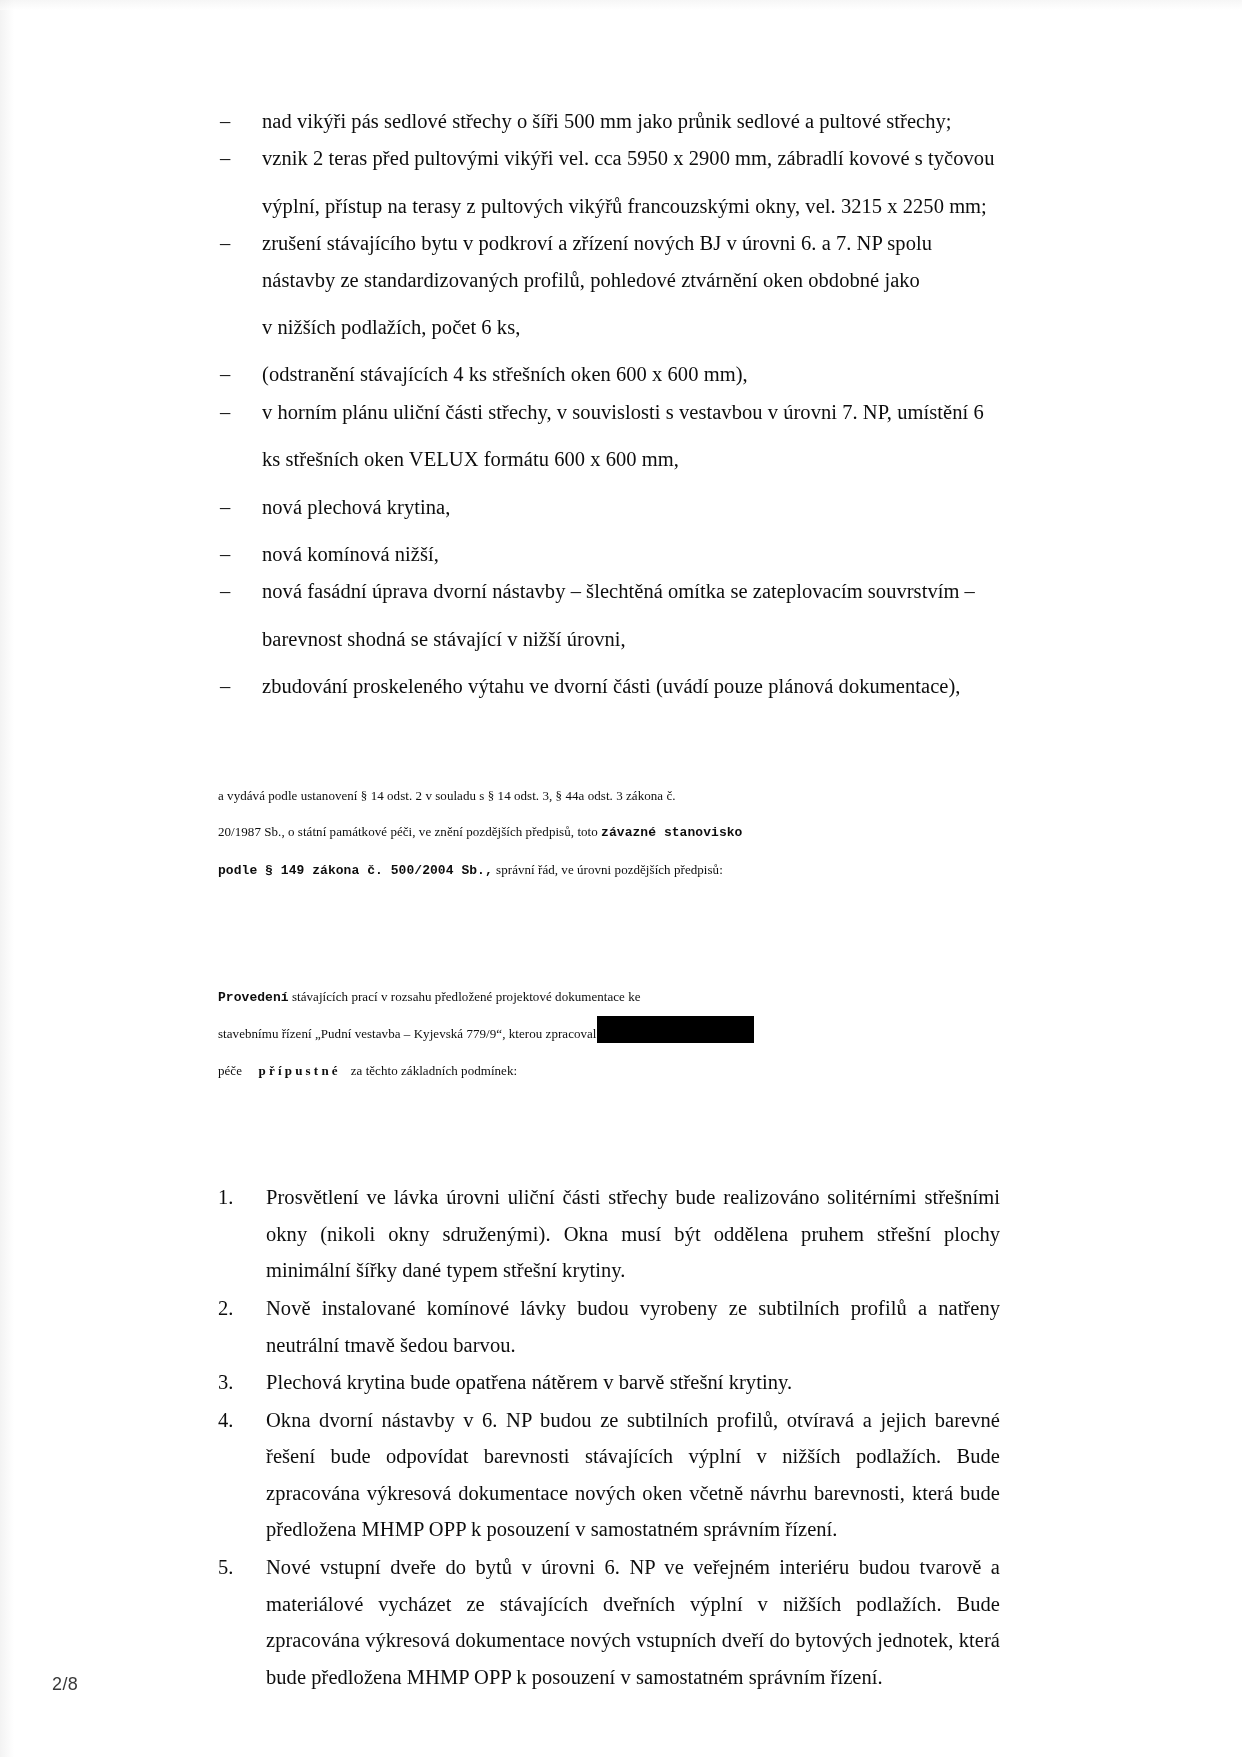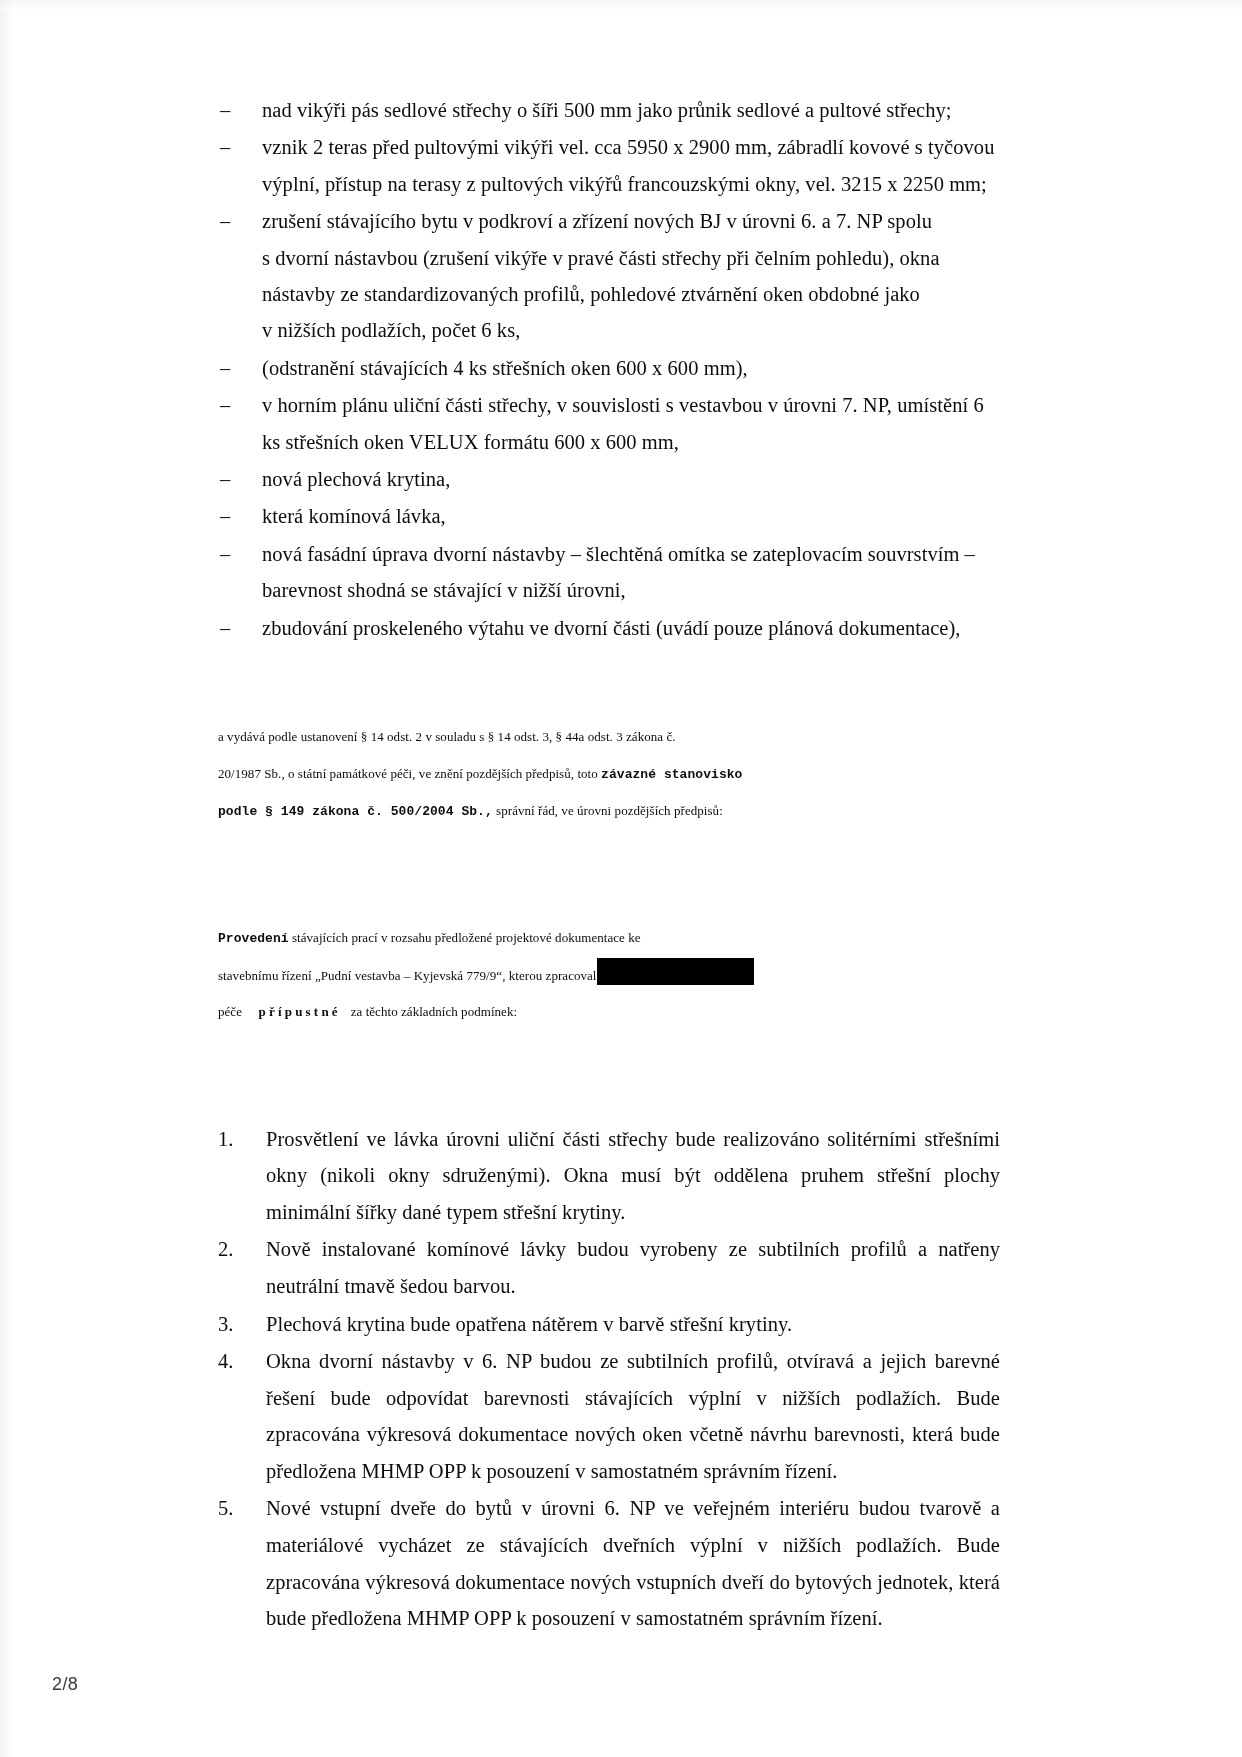--- a/index.html
+++ b/index.html
@@ -61,21 +61,21 @@
     position: absolute;
     left: 2px;
     top: 0;
     font-size: 20.5px;
     line-height: 36.4px;
   }
   ul.dash-list > li .txt {
     display: block;
   }
   
-  .nojust { text-align: left; }
+  .nojust { text-align: left; margin-top: 11px; }
 
   
   p.para {
     margin: 0;
     font-size: 13px;
     line-height: 36.4px;
     text-align: justify;
     text-justify: inter-word;
     letter-spacing: .05px;
   }
@@ -154,21 +154,20 @@
 
       <li>
         <span class="dash">–</span>
         <span class="txt">vznik 2 teras před pultovými vikýři vel. cca 5950 x 2900 mm, zábradlí kovové s tyčovou</span>
         <span class="txt nojust">výplní, přístup na terasy z pultových vikýřů francouzskými okny, vel. 3215 x 2250 mm;</span>
       </li>
 
       <li>
         <span class="dash">–</span>
         <span class="txt">zrušení stávajícího bytu v podkroví a zřízení nových BJ v úrovni 6. a 7. NP spolu</span>
-        <span class="txt">s dvorní nástavbou (zrušení vikýře v pravé části střechy při čelním pohledu), okna</span>
         <span class="txt">nástavby ze standardizovaných profilů, pohledové ztvárnění oken obdobné jako</span>
         <span class="txt nojust">v nižších podlažích, počet 6 ks,</span>
       </li>
 
       <li>
         <span class="dash">–</span>
         <span class="txt nojust">(odstranění stávajících 4 ks střešních oken 600 x 600 mm),</span>
       </li>
 
       <li>
@@ -177,21 +176,21 @@
         <span class="txt nojust">ks střešních oken VELUX formátu 600 x 600 mm,</span>
       </li>
 
       <li>
         <span class="dash">–</span>
         <span class="txt nojust">nová plechová krytina,</span>
       </li>
 
       <li>
         <span class="dash">–</span>
-        <span class="txt nojust">která komínová lávka,</span>
+        <span class="txt nojust">nová komínová nižší,</span>
       </li>
 
       <li>
         <span class="dash">–</span>
         <span class="txt">nová fasádní úprava dvorní nástavby – šlechtěná omítka se zateplovacím souvrstvím –</span>
         <span class="txt nojust">barevnost shodná se stávající v nižší úrovni,</span>
       </li>
 
       <li>
         <span class="dash">–</span>

